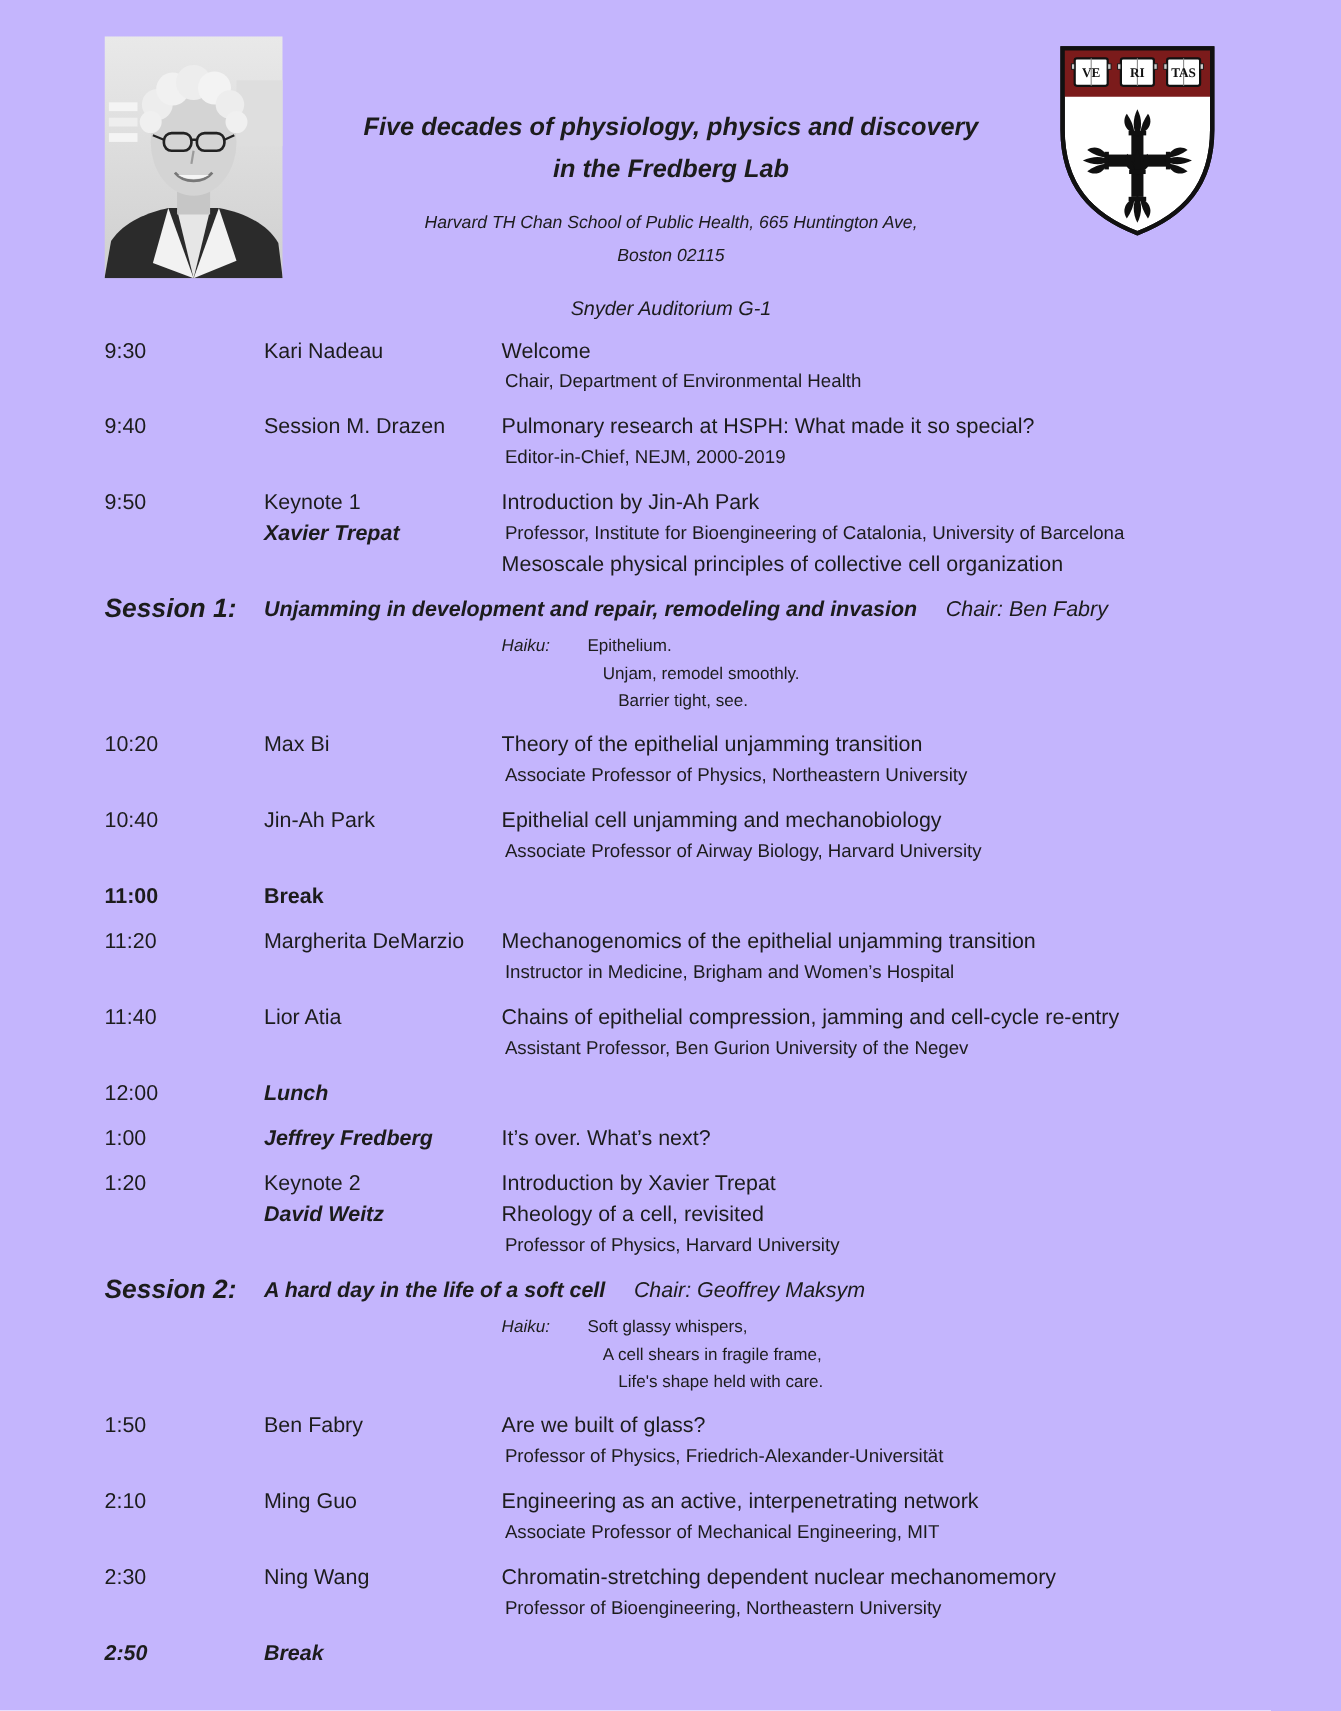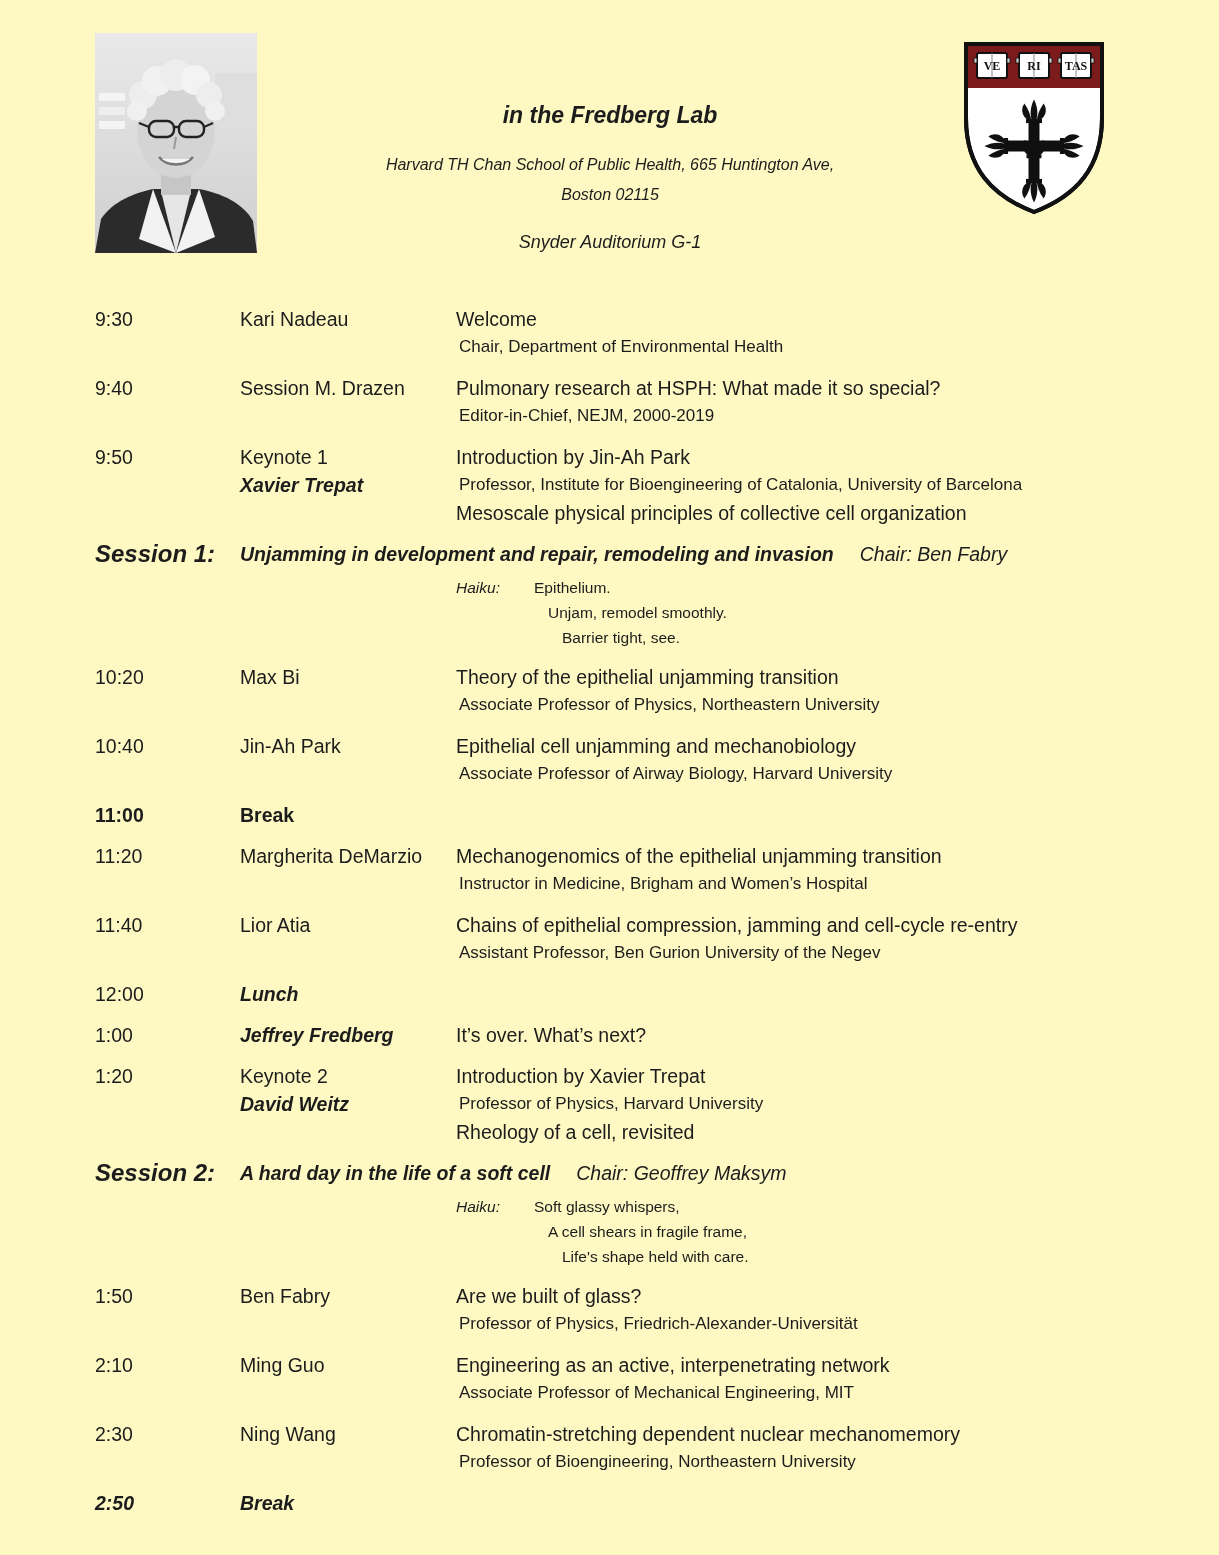--- a/index.html
+++ b/index.html
@@ -1,17 +1,17 @@
 <!DOCTYPE html>
 <html><head>
 <meta charset="utf-8">
 <style>
   html,body{margin:0;padding:0;background:#ffffff;}
   .page{
-    position:relative;width:1219px;height:1555px;background:#fef9c3;
+    position:relative;width:1219px;height:1555px;background:#c4b5fd;
     font-family:"Liberation Sans","DejaVu Sans",sans-serif;color:#1c1c1c;
     overflow:hidden;
   }
   
   .photo{position:absolute;left:95px;top:33px;width:162px;height:220px;}
   .shield{position:absolute;left:958px;top:36px;width:152px;height:184px;}
   .header-center{position:absolute;left:240px;top:96px;width:740px;text-align:center;}
   .main-title{font-size:23px;font-weight:bold;font-style:italic;line-height:38px;}
   .address{font-size:16px;font-style:italic;line-height:30px;margin-top:16px;}
   .venue{font-size:18px;font-style:italic;margin-top:22px;}
@@ -130,20 +130,21 @@
         <use href="#fleur" transform="translate(76,141) rotate(180) scale(1.6)"></use>
         <use href="#fleur" transform="translate(52,110) rotate(-90) scale(1.6)"></use>
         <use href="#fleur" transform="translate(100,110) rotate(90) scale(1.6)"></use>
         <use href="#fleur" transform="translate(76,124) scale(1.5)"></use>
       </g>
     </svg>
   </div>
 
   <div class="header-center">
     <div class="main-title">
+      <div>Five decades of physiology, physics and discovery</div>
       <div>in the Fredberg Lab</div>
     </div>
     <div class="address">
       <div>Harvard TH Chan School of Public Health, 665 Huntington Ave,</div>
       <div>Boston 02115</div>
     </div>
     <div class="venue">Snyder Auditorium G-1</div>
   </div>
 
   <div class="schedule">
@@ -251,22 +252,22 @@
         </div>
       </div>
       <div class="row talk">
         <div class="time">1:20</div>
         <div class="cell">
           <div class="name-line italic">Keynote 2</div>
           <div class="name-line bold-italic">David Weitz</div>
         </div>
         <div class="cell">
           <div class="line primary">Introduction by Xavier Trepat</div>
+          <div class="line primary">Rheology of a cell, revisited</div>
           <div class="line secondary">Professor of Physics, Harvard University</div>
-          <div class="line primary">Rheology of a cell, revisited</div>
         </div>
       </div>
       <div class="row session">
         <div class="session-label">Session 2:</div>
         <div class="session-body"><div class="session-title" style="display: inline;">A hard day in the life of a soft cell</div><div class="session-chair" style="display: inline;">Chair: Geoffrey Maksym</div></div>
       </div>
       <div class="row haiku">
         <div class="haiku-body">
           <div class="haiku-label">Haiku:</div>
           <div class="haiku-lines">

